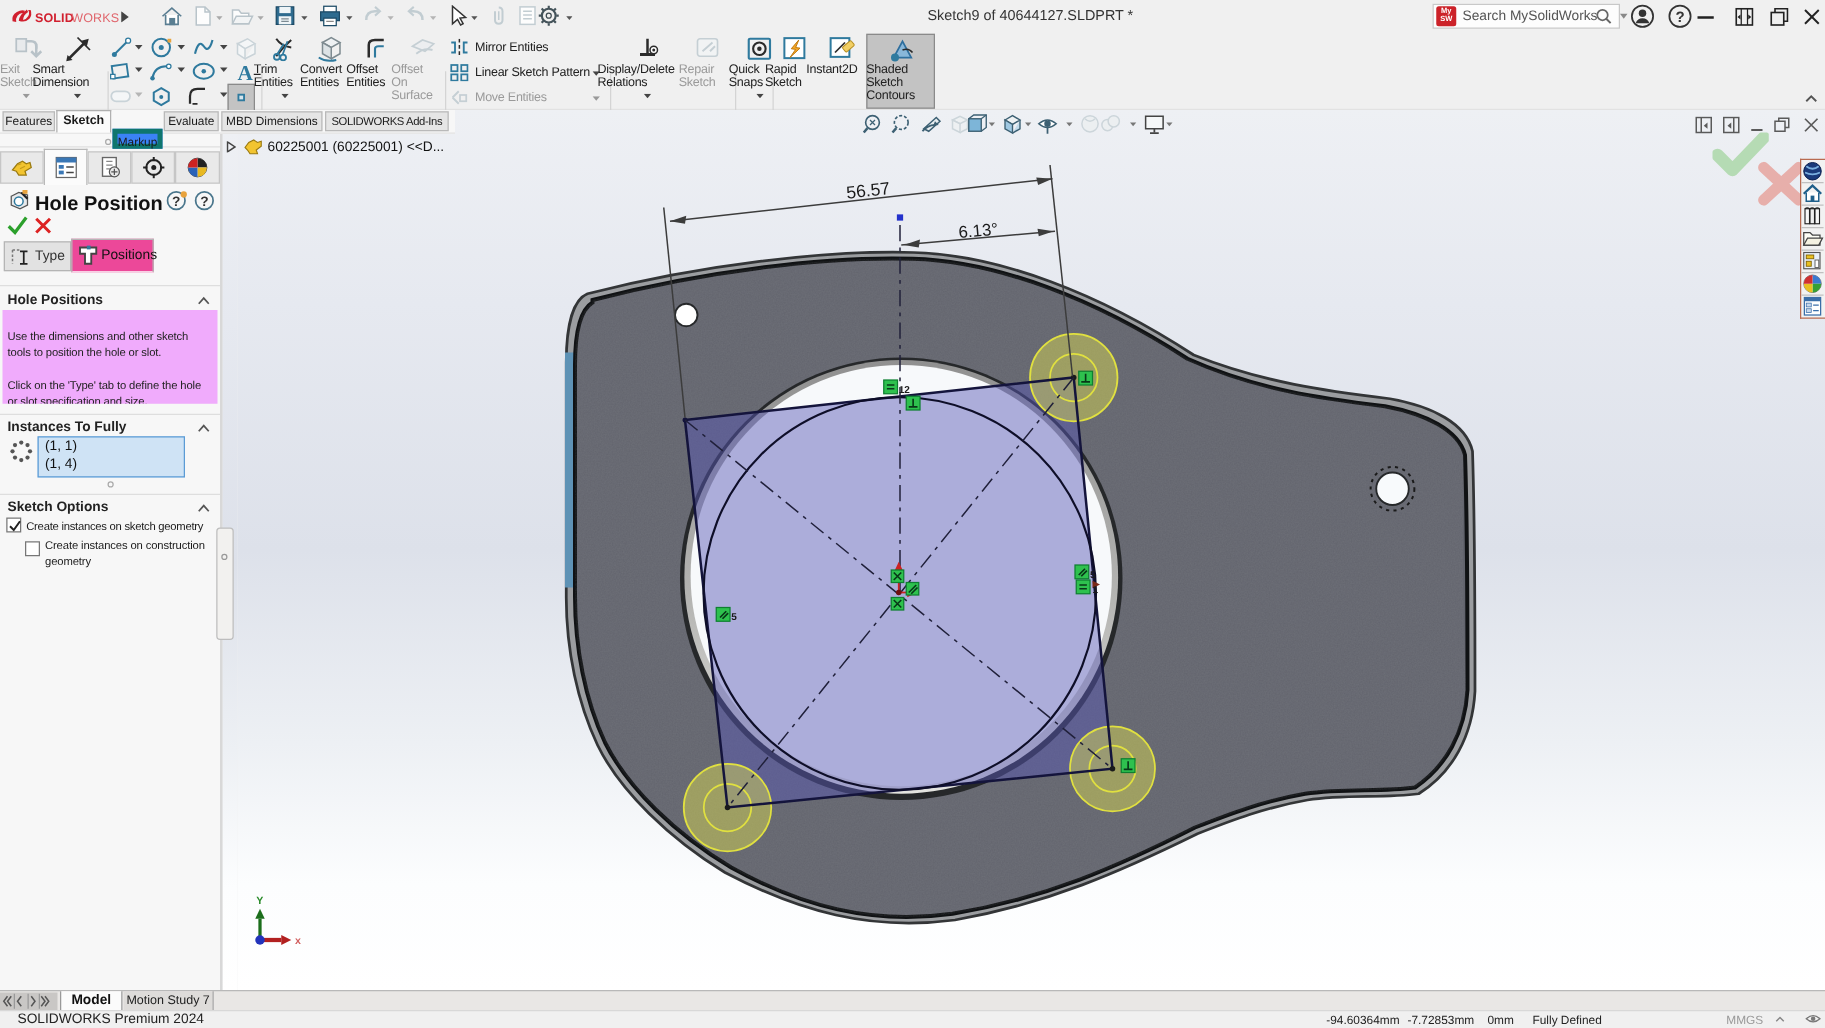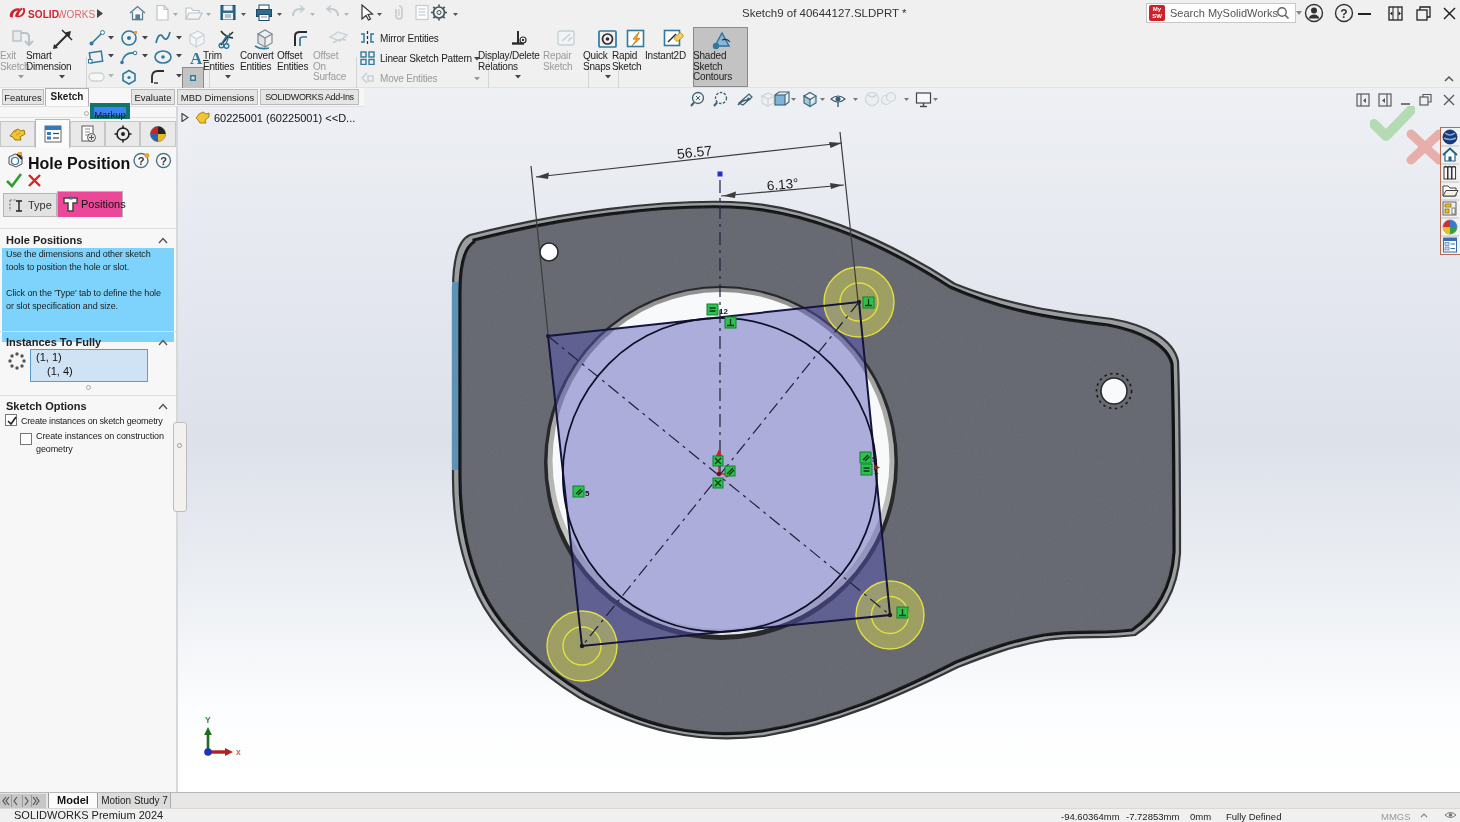--- a/index.html
+++ b/index.html
@@ -779,21 +779,21 @@
       <rect x="7.5" y="0.5" width="3" height="3" fill="#2f7a9e"></rect>
     </svg>
     <div class="abs" style="left:23px;top:6px;color:#111;">Positions</div>
   </div>
   <div class="abs" style="left:0;top:121px;width:176px;height:1px;background:#dedede;"></div>
 
   <div class="abs" style="left:6px;top:127px;font-weight:bold;color:#222;">Hole Positions</div>
   <svg class="abs" style="left:158px;top:130px" width="10" height="7" viewBox="0 0 10 7">
       <path d="M1 6 L5 1.5 L9 6" fill="none" stroke="#555" stroke-width="1.4"></path>
     </svg>
-  <div class="abs" style="left:2px;top:141px;width:172px;height:94px;background:#7dd3fc;color:#222;padding:0 4px;line-height:13px;font-size:9px;letter-spacing:-0.1px;white-space:nowrap;overflow:hidden;">
+  <div class="abs" style="left:2px;top:141px;width:172px;height:75px;background:#f0abfc;color:#222;padding:15px 4px;line-height:13px;font-size:9px;letter-spacing:-0.1px;white-space:nowrap;overflow:hidden;">
     Use the dimensions and other sketch<br>tools to position the hole or slot.<br><br>Click on the 'Type' tab to define the hole<br>or slot specification and size.
   </div>
   <div class="abs" style="left:0;top:224px;width:176px;height:1px;background:#dedede;"></div>
 
   <div class="abs" style="left:6px;top:229px;font-weight:bold;color:#222;">Instances To Fully</div>
   <svg class="abs" style="left:158px;top:232px" width="10" height="7" viewBox="0 0 10 7">
       <path d="M1 6 L5 1.5 L9 6" fill="none" stroke="#555" stroke-width="1.4"></path>
     </svg>
   <svg class="abs" style="left:7px;top:244px" width="20" height="20" viewBox="0 0 20 20">
     <g fill="#555">
@@ -802,21 +802,21 @@
         <circle cx="17" cy="10" r="1.7"></circle>
       <circle cx="15" cy="15" r="1.7"></circle>
         <circle cx="10" cy="17" r="1.7"></circle>
         <circle cx="5" cy="15" r="1.7"></circle>
       <circle cx="3" cy="10" r="1.7"></circle>
         <circle cx="5" cy="5" r="1.7"></circle>
     </g>
   </svg>
   <div class="abs" style="left:30px;top:242px;width:118px;height:33px;background:#cfe3f5;border:1px solid #5b9bd5;">
     <div style="padding:1px 5px;color:#111;">(1, 1)</div>
-    <div style="padding:1px 16px;color:#111;">(1, 4)</div>
+    <div style="padding:1px 5px;color:#111;">(1, 4)</div>
   </div>
   <div class="abs" style="left:86px;top:278px;width:5px;height:5px;border:1px solid #aaa;border-radius:50%;"></div>
   <div class="abs" style="left:0;top:288px;width:176px;height:1px;background:#dedede;"></div>
 
   <div class="abs" style="left:6px;top:293px;font-weight:bold;color:#222;">Sketch Options</div>
   <svg class="abs" style="left:158px;top:296px" width="10" height="7" viewBox="0 0 10 7">
       <path d="M1 6 L5 1.5 L9 6" fill="none" stroke="#555" stroke-width="1.4"></path>
     </svg>
   <div class="abs" style="left:5px;top:307px;width:12px;height:12px;background:#fff;border:1px solid #777;">
     <svg width="12" height="12" viewBox="0 0 12 12">

